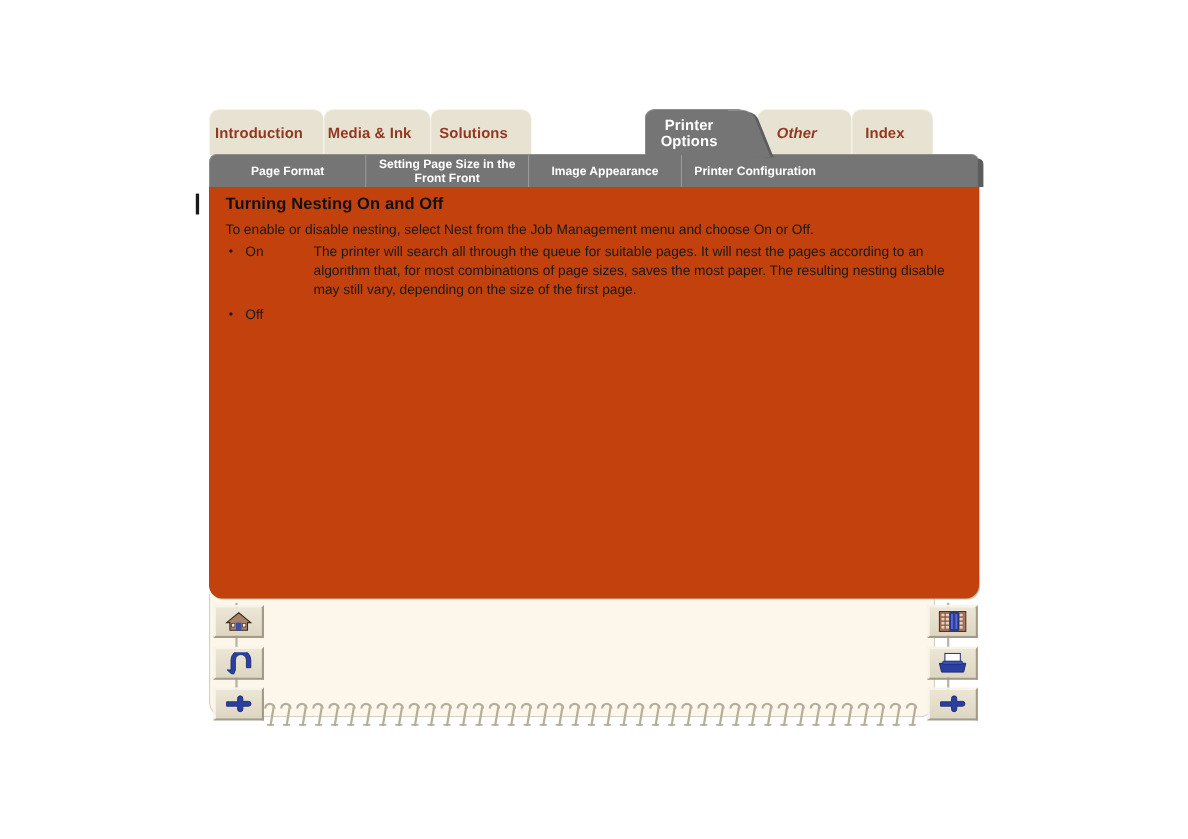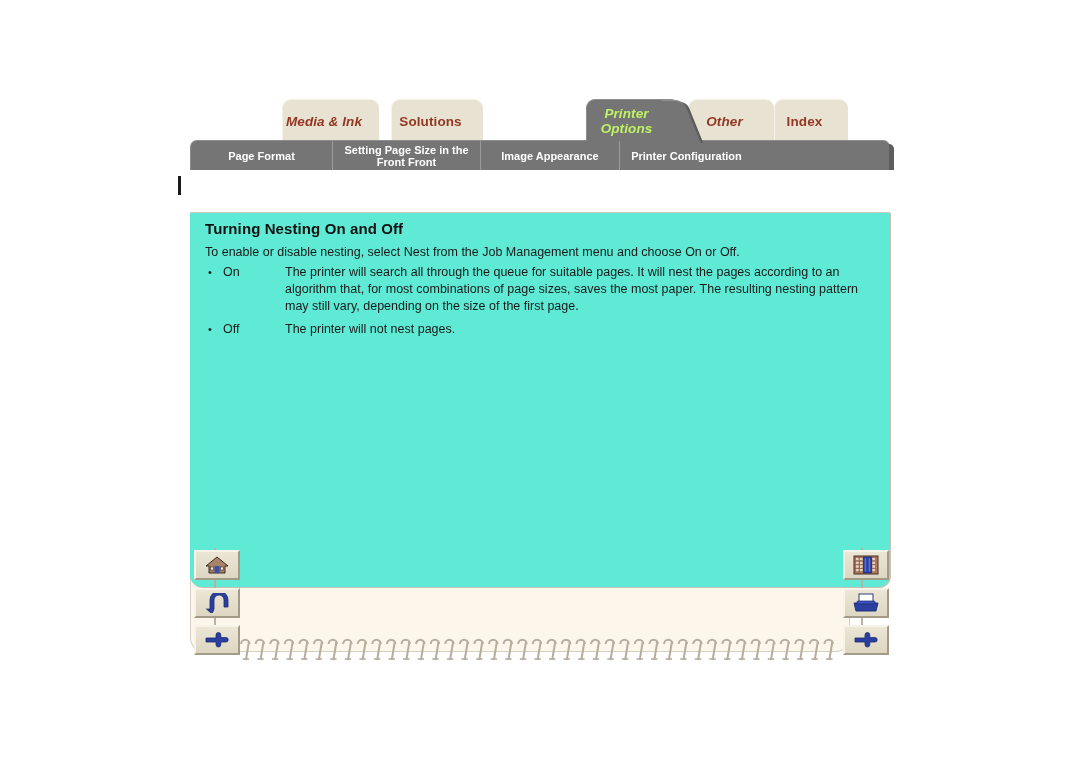--- a/index.html
+++ b/index.html
@@ -80,23 +80,22 @@
 
   .maintab.active {
     background: #757575;
     border-top: 1px solid #8e8e8e;
     border-left: 1px solid #8e8e8e;
     z-index: 20;
   }
   .maintab.active .mt-notch { background: #757575; border-top: 1px solid #8e8e8e; }
   .maintab.active .mt-shadow { background: #5d5d5d; }
   .maintab.active .mt-label {
-    color: #bef264;
+    color: #ffffff;
     line-height: 15px;
-    font-style: italic;
   }
 
   
   #subbar {
     position: absolute;
     left: 190px;
     top: 140px;
     width: 700px;
     height: 30px;
     background: #757575;
@@ -142,26 +141,25 @@
     font-weight: bold;
   }
 
   
   #page {
     position: absolute;
     left: 190px;
     top: 169px;
     width: 700px;
     height: 375px;
-    background: #5eead4;
+    background: #c2410c;
     border-radius: 0 0 12px 12px;
     box-sizing: border-box;
     box-shadow: 1px 1px 0 #c9c2b4;
     z-index: 5;
-    margin-top: 43px;
   }
   #page-topline {
     position: absolute;
     left: 0; right: 0; top: 0;
     height: 1px;
     background: #cfc9bb;
   }
 
   
   #changebar {
@@ -288,22 +286,27 @@
   #btn-print { left: 843px; top: 588px; }
   #btn-fwd   { left: 843px; top: 625px; }
 </style>
 </head>
 <body>
 
 <div id="stage">
 
   <div id="tabrow">
 
-
-    <div class="maintab" style="left:92px;width:97px;font-style:italic;">
+    <div class="maintab" style="left:0px;width:104px;">
+      <div class="mt-shadow"></div>
+      <div class="mt-notch"></div>
+      <div class="mt-label">Introduction</div>
+    </div>
+
+    <div class="maintab" style="left:104px;width:97px;">
       <div class="mt-shadow"></div>
       <div class="mt-notch"></div>
       <div class="mt-label">Media &amp; Ink</div>
     </div>
 
     <div class="maintab" style="left:201px;width:92px;">
       <div class="mt-shadow"></div>
       <div class="mt-notch"></div>
       <div class="mt-label">Solutions</div>
     </div>
@@ -353,26 +356,25 @@
     <div id="page-topline"></div>
 
     <div id="heading">Turning Nesting On and Off</div>
 
     <div id="intro">To enable or disable nesting, select Nest from the Job Management menu and choose On or Off.</div>
 
     <div id="bullets">
       <div class="bullet-row">
         <div class="b-dot">•</div>
         <div class="b-term">On</div>
-        <div class="b-text">The printer will search all through the queue for suitable pages. It will nest the pages according to an algorithm that, for most combinations of page sizes, saves the most paper. The resulting nesting pattern may still vary, depending on the size of the first page.</div>
+        <div class="b-text">The printer will search all through the queue for suitable pages. It will nest the pages according to an algorithm that, for most combinations of page sizes, saves the most paper. The resulting nesting disable may still vary, depending on the size of the first page.</div>
       </div>
       <div class="bullet-row">
         <div class="b-dot">•</div>
         <div class="b-term">Off</div>
-        <div class="b-text">The printer will not nest pages.</div>
       </div>
     </div>
   </div>
 
   <div id="cover"></div>
   <div id="wire-left"></div>
   <div id="wire-right"></div>
 
   <svg id="spiral" viewBox="0 0 598 32">
     <g id="rings">

